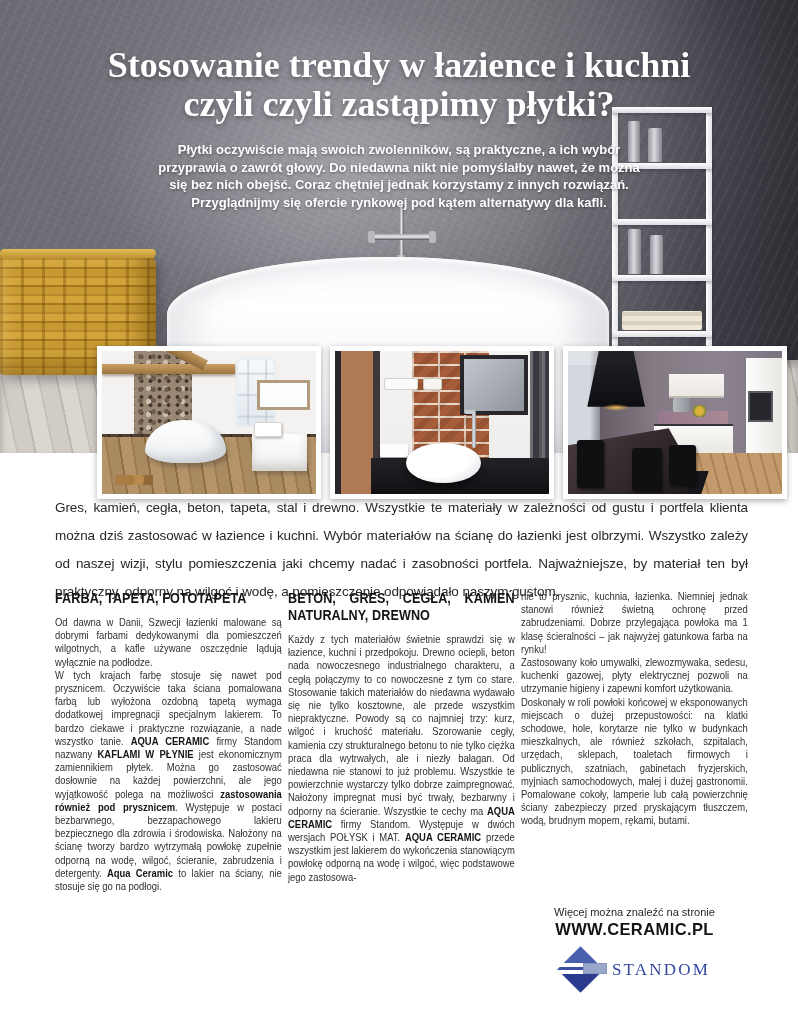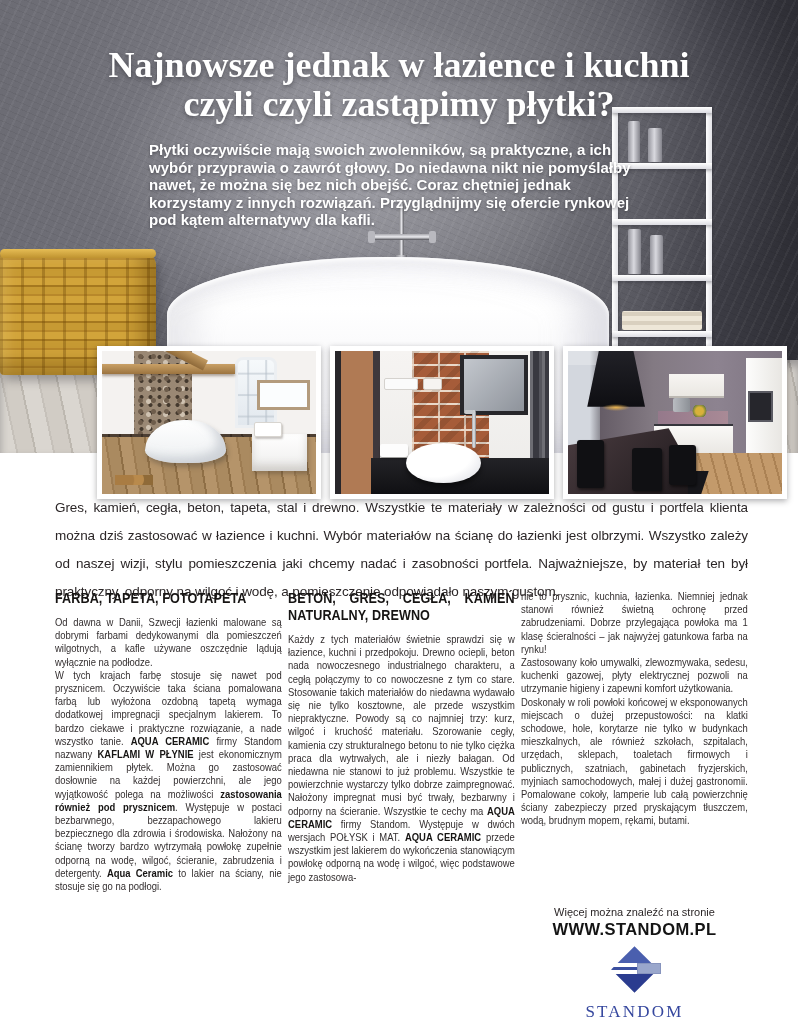--- a/index.html
+++ b/index.html
@@ -57,22 +57,22 @@
   .h-shelf .towels{position:absolute;border-radius:2px;}
   .h-shelf .t1{left:10px;top:204px;width:80px;height:19px;
       background:repeating-linear-gradient(0deg,#eee7d8 0 5px,#d9d0bf 5px 9px);}
   .h-shelf .t2{left:9px;top:264px;width:82px;height:27px;
       background:repeating-linear-gradient(0deg,#f6f4f0 0 6px,#e1ddd6 6px 11px);}
 
   .h-title{position:absolute;left:0;top:46px;width:798px;text-align:center;color:#fff;
       font-family:"Liberation Serif",serif;font-weight:700;font-size:36px;line-height:1.08;
       text-shadow:0 2px 4px rgba(20,20,26,.4);margin:0;}
   .h-title span{display:block;}
-  .h-intro{position:absolute;left:149px;top:141px;width:500px;margin:0;color:#fff;
-      font-weight:700;font-size:15px;line-height:17.6px;text-shadow:0 1px 3px rgba(20,20,26,.45);}
+  .h-intro{position:absolute;left:149px;top:141px;width:500px;margin:0;text-align:center;color:#fff;
+      font-weight:700;font-size:13px;line-height:17.6px;text-shadow:0 1px 3px rgba(20,20,26,.45);}
 
   
   .photo{position:absolute;top:330px;width:224px;height:153px;background:#fff;padding:5px;box-sizing:border-box;
       box-shadow:0 2px 6px rgba(20,20,26,.35);}
   .ph{position:relative;width:100%;height:100%;overflow:hidden;background:#f4f2f0;}
   .ph>div{position:absolute;}
   .photo1{left:57px;} .photo2{left:290px;} .photo3{left:523px;}
 
   
   .p1-floor{left:0;bottom:0;width:100%;height:40%;
@@ -166,21 +166,21 @@
   .col1{left:55px;} .col2{left:288px;} .col3{left:521px;}
   .col h2{margin:0 0 9px 0;font-size:14px;line-height:17px;color:#161413;letter-spacing:.1px;}
   .col p{margin:0;}
   .col b{color:#161413;}
 
   
   .footer{position:absolute;left:521px;top:906px;width:227px;text-align:center;}
   .f-more{font-size:11px;color:#2b2627;margin:0 0 2px 0;}
   .f-site{display:block;font-size:16.5px;font-weight:700;color:#141414;letter-spacing:.4px;
       text-decoration:none;margin:0 0 8px 0;}
-  .logo{display:flex;align-items:center;justify-content:center;gap:9px;flex-direction:column;}
+  .logo{display:flex;align-items:center;justify-content:center;gap:9px;}
   .logo-mark{position:relative;width:44px;height:46px;flex:0 0 auto;}
   .lm-d{position:absolute;left:5px;top:6px;width:33px;height:33px;transform:rotate(45deg);
       background:linear-gradient(135deg,#4a5fae 0 36%,#ffffff 36% 44%,#3a4fa0 44% 52%,#ffffff 52% 60%,#2b3c8f 60% 100%);}
   .lm-r{position:absolute;right:-4px;top:16px;width:24px;height:11px;background:#9aa7cc;
       box-shadow:inset 0 0 0 1px #8794bd;}
   .logo-text{font-family:"Liberation Serif",serif;font-size:17px;color:#35479e;letter-spacing:2.2px;}
 </style>
 </head>
 <body>
 
@@ -207,21 +207,21 @@
     </div>
     <div class="h-faucet">
       <div class="fv"></div>
       <div class="fh"></div>
       <div class="fkl"></div>
       <div class="fkr"></div>
       <div class="fs"></div>
     </div>
     <div class="h-tub"></div>
     <h1 class="h-title">
-      <span>Najnowsze jednak w łazience i kuchni</span>
+      <span>Stosowanie trendy w łazience i kuchni</span>
       <span>czyli czyli zastąpimy płytki?</span>
     </h1>
     <p class="h-intro">Płytki oczywiście mają swoich zwolenników, są praktyczne, a ich wybór przyprawia o zawrót głowy. Do niedawna nikt nie pomyślałby nawet, że można się bez nich obejść. Coraz chętniej jednak korzystamy z innych rozwiązań. Przyglądnijmy się ofercie rynkowej pod kątem alternatywy dla kafli.</p>
   </div>
 
   <figure class="photo photo1" aria-label="attic-bathroom-with-stone-wall-and-freestanding-tub">
     <div class="ph">
       <div class="p1-stone"></div>
       <div class="p1-window"></div>
       <div class="p1-beam-h"></div>
@@ -288,21 +288,21 @@
   </div>
 
   <div class="col col3">
     <p><span>nie to prysznic, kuchnia, łazienka. Niemniej jednak stanowi również świetną ochronę przed zabrudzeniami. Dobrze przylegająca powłoka ma 1 klasę ścieralności – jak najwyżej gatunkowa farba na rynku!</span></p>
     <p><span>Zastosowany koło umywalki, zlewozmywaka, sedesu, kuchenki gazowej, płyty elektrycznej pozwoli na utrzymanie higieny i zapewni komfort użytkowania.</span></p>
     <p><span>Doskonały w roli powłoki końcowej w eksponowanych miejscach o dużej przepustowości: na klatki schodowe, hole, korytarze nie tylko w budynkach mieszkalnych, ale również szkołach, szpitalach, urzędach, sklepach, toaletach firmowych i publicznych, szatniach, gabinetach fryzjerskich, myjniach samochodowych, małej i dużej gastronomii. Pomalowane cokoły, lamperie lub całą powierzchnię ściany zabezpieczy przed pryskającym tłuszczem, wodą, brudnym mopem, rękami, butami.</span></p>
   </div>
 
   <div class="footer">
     <p class="f-more">Więcej można znaleźć na stronie</p>
-    <a class="f-site" href="#">WWW.STANDOM.PL</a>
+    <a class="f-site" href="#">WWW.CERAMIC.PL</a>
     <div class="logo">
       <div class="logo-mark">
         <div class="lm-d"></div>
         <div class="lm-r"></div>
       </div>
       <span class="logo-text">STANDOM</span>
     </div>
   </div>
 
 </div>

